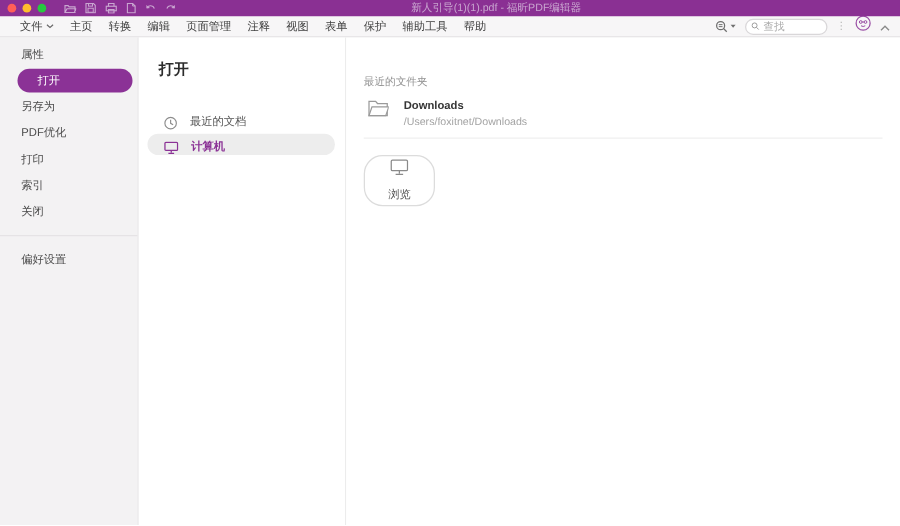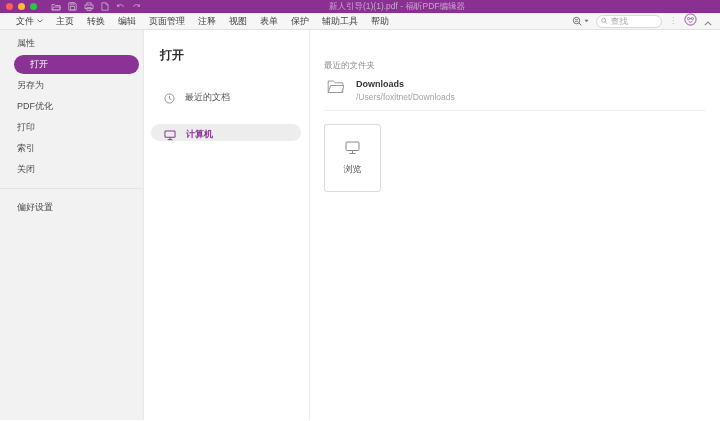--- a/index.html
+++ b/index.html
@@ -42,21 +42,21 @@
     border:none; outline:none; width:100%; font-size:8.5px; color:#555;
     font-family:"Liberation Sans","DejaVu Sans",sans-serif; background:transparent;
   }
   .search-pill input::placeholder { color:#a8a8a8; }
   .vdots { font-size:8px; color:#b3b3b3; line-height:1; letter-spacing:0; }
 
   
   .content { display:flex; height:390px; }
 
   .sidebar {
-    width:144px; background:#f3f2f3; border-right:1px solid #e9e7e9;
+    width:111px; background:#f3f2f3; border-right:1px solid #e9e7e9;
     padding-top:3px; flex-shrink:0;
   }
   .side-item {
     height:21px; display:flex; align-items:center; padding-left:17px;
     font-size:9px; color:#4b4b4b; cursor:default;
   }
   .side-item.selected {
     background:#8b3296; color:#fff; border-radius:10px;
     margin-left:14px; margin-right:4px; height:19px; padding-left:16px;
     margin-top:1px; margin-bottom:1px;
@@ -70,32 +70,32 @@
     padding-top:17px; background:#fff;
   }
   .panel-title { font-size:12px; font-weight:bold; color:#2b2b2b; padding-left:16px; }
   .open-list { margin-top:16px; }
   .open-row {
     height:24px; display:flex; align-items:flex-end; gap:10px;
     padding-left:20px; font-size:9px; color:#555; cursor:default;
   }
   .open-row.selected {
     background:#ededed; border-radius:9px; height:17px;
-    margin:20px 8px 0 7px; padding-left:13px; color:#8b3296; font-weight:bold;
+    margin:3px 8px 0 7px; padding-left:13px; color:#8b3296; font-weight:bold;
   }
 
   .computer-panel { flex:1; padding:17px 14px 0 14px; background:#fff; }
   .recent-label { margin-top:13px; font-size:8.5px; color:#929292; }
   .folder-row { margin-top:7px; display:flex; align-items:flex-start; gap:12px; padding-left:3px; cursor:default; }
   .folder-texts .fname { font-size:9px; font-weight:bold; color:#363636; }
   .folder-texts .fpath { font-size:8.5px; color:#a3a3a3; margin-top:3px; }
   .folder-divider { border-bottom:1px solid #f0eff0; margin-top:8px; }
   .browse-box {
-    margin-top:13px; width:57px; height:68px; border:1px solid #dcdcdc;
-    border-radius:3px; background:#fff; display:flex; flex-direction:column;
+    margin-top:13px; width:57px; height:41px; border:1px solid #dcdcdc;
+    border-radius:15px; background:#fff; display:flex; flex-direction:column;
     align-items:center; justify-content:center; gap:8px; cursor:pointer;
   }
   .browse-box span { font-size:9px; color:#555; }
 </style>
 </head>
 <body>
 
 <div class="window">
 
   <div class="titlebar">

